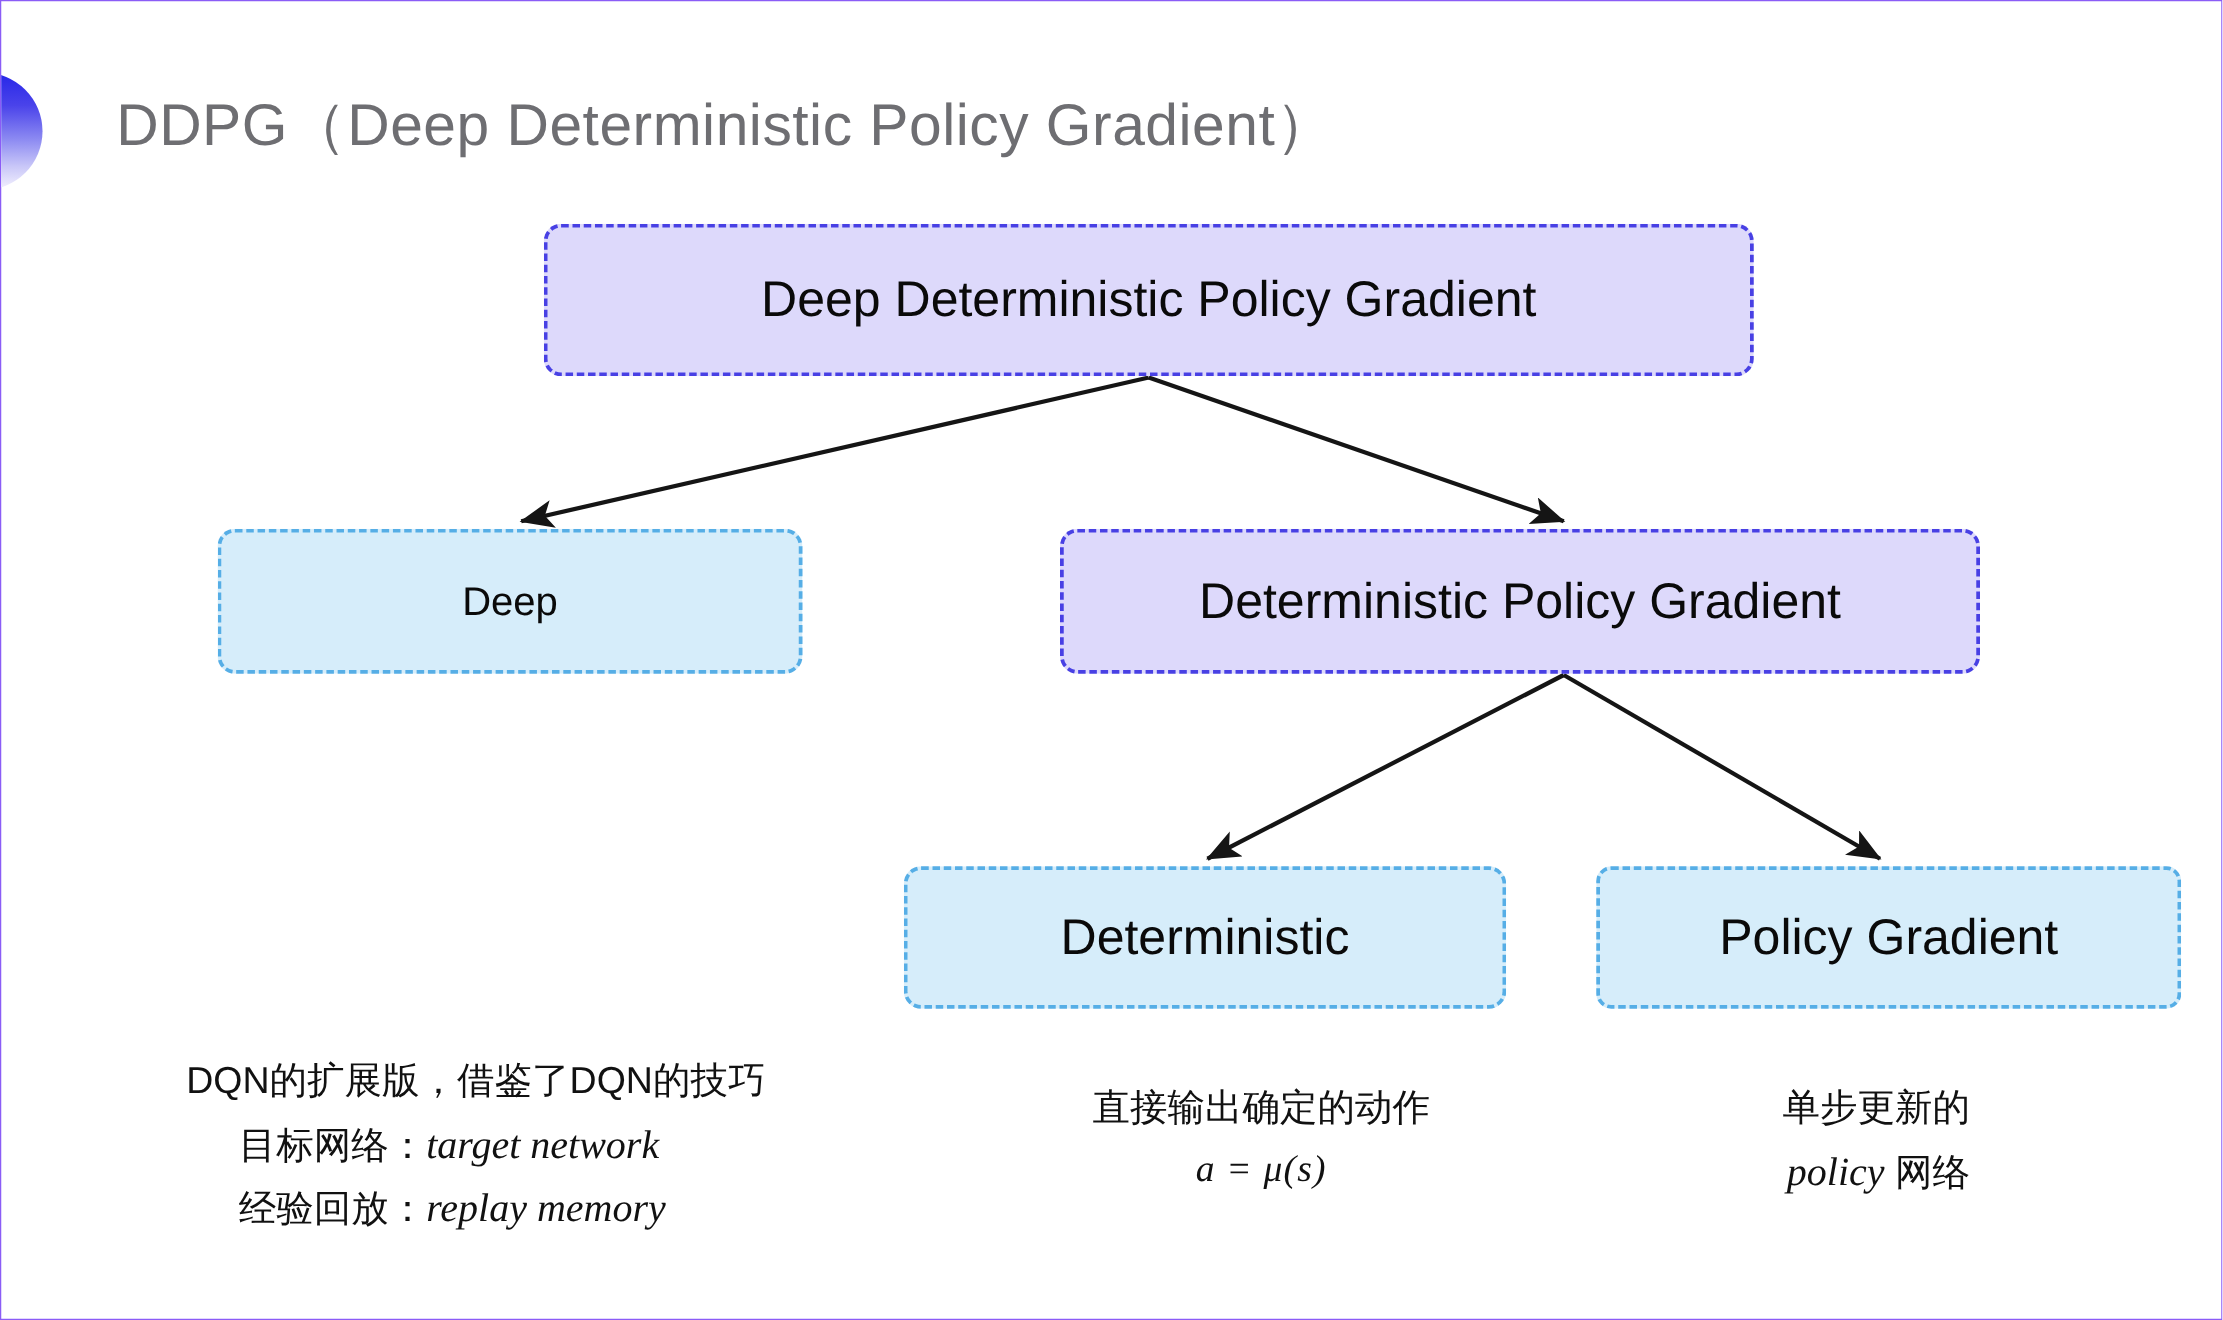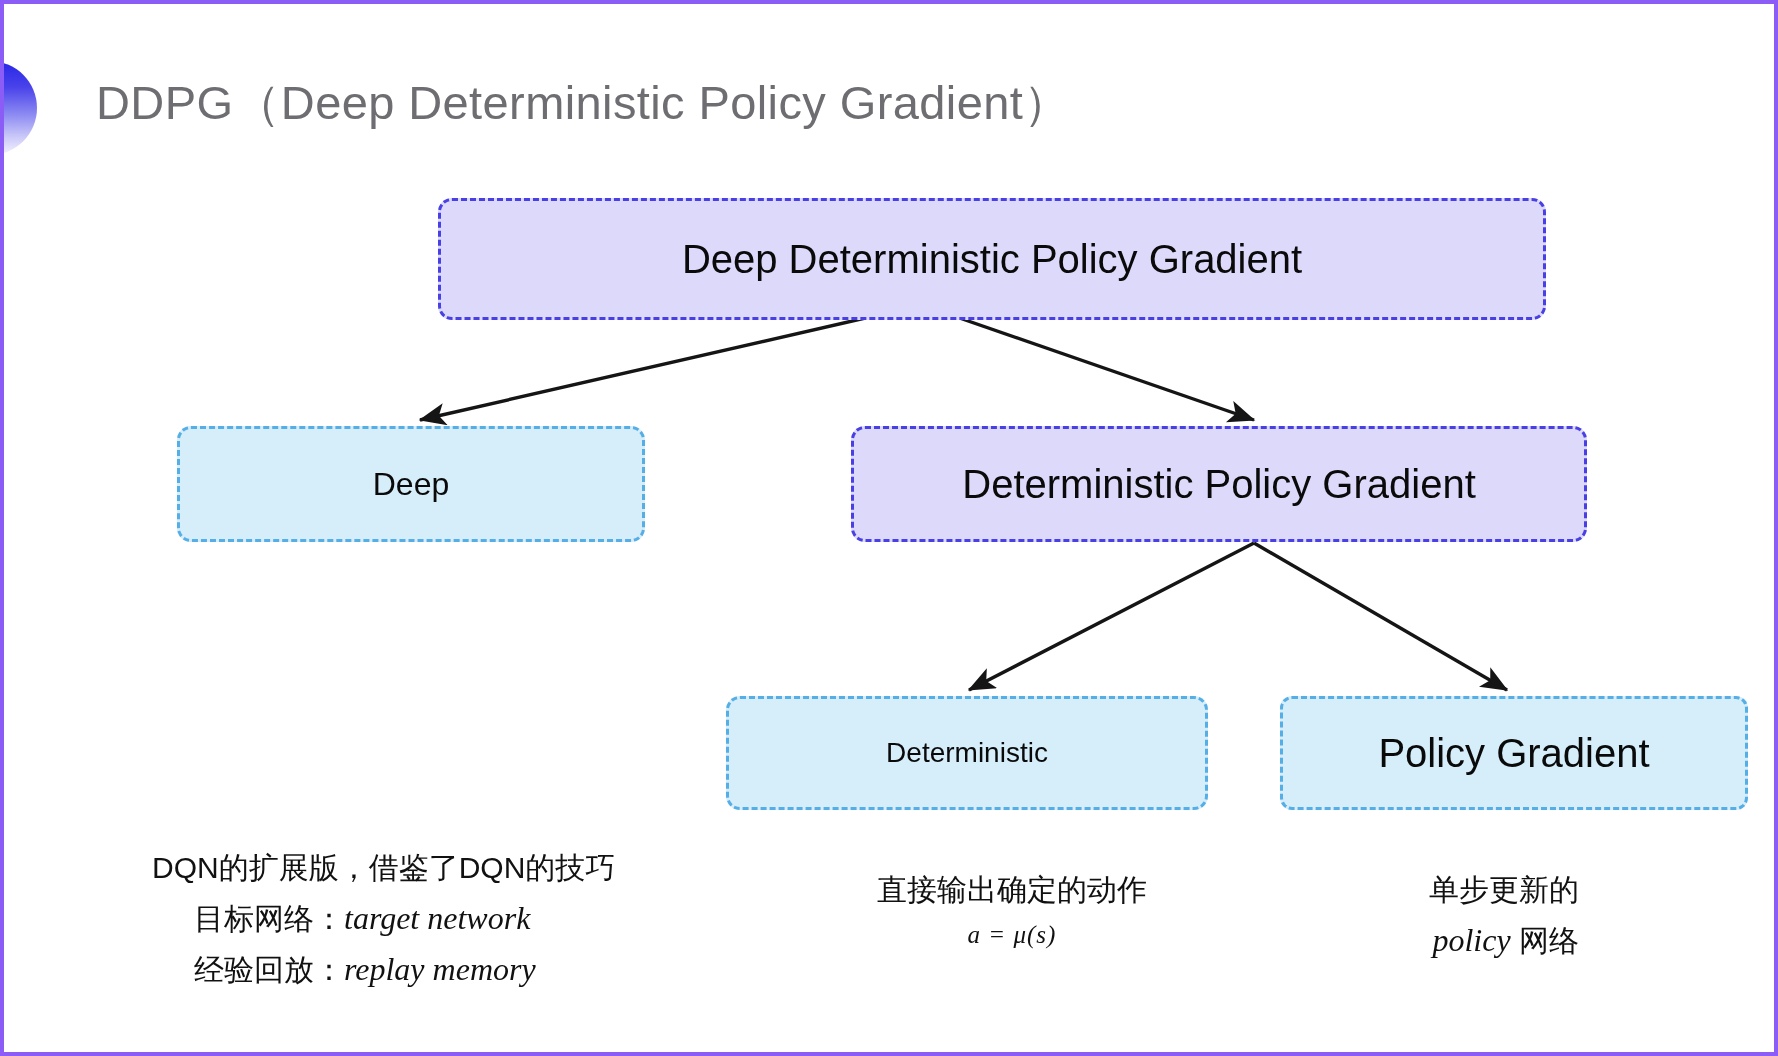--- a/index.html
+++ b/index.html
@@ -8,21 +8,21 @@
     background: #ffffff;
   }
 
   #slide {
     position: relative;
     width: 1778px;
     height: 1056px;
     background: #ffffff;
     overflow: hidden;
     font-family: "Liberation Sans", "DejaVu Sans", sans-serif;
-    border: 4px solid #8b5cf6;
+    border: 1px solid #8b5cf6;
     box-sizing: border-box;
   }
 
   
   #title-bullet {
     position: absolute;
     left: -33px;
     top: 57px;
     width: 66px;
     height: 94px;
@@ -60,24 +60,24 @@
     background: #ddd9fb;
     border: 3px dashed #4840e4;
   }
 
   .node.blue {
     background: #d6edfa;
     border: 3px dashed #56aee6;
   }
 
   
-  #node-root   { left: 434px; top: 194px;  width: 1108px;  height: 122px; font-size: 40px; }
+  #node-root   { left: 434px; top: 178px;  width: 968px;  height: 122px; font-size: 40px; }
   #node-deep   { left: 173px; top: 422px;  width: 468px;  height: 116px; font-size: 32px; }
   #node-dpg    { left: 847px; top: 422px;  width: 736px;  height: 116px; font-size: 40px; }
-  #node-det    { left: 722px; top: 692px;  width: 482px;  height: 114px; font-size: 28px; }
+  #node-det    { left: 722px; top: 692px;  width: 482px;  height: 114px; font-size: 40px; }
   #node-pg     { left: 1276px; top: 692px; width: 468px;  height: 114px; font-size: 40px; border-radius: 12px; }
 
   
   #arrow-layer {
     position: absolute;
     left: 0;
     top: 0;
     width: 1778px;
     height: 1056px;
     pointer-events: none;
@@ -101,21 +101,21 @@
   #caption-deep      { left: 148px; top: 840px; text-align: left; }
   #caption-deep .ln2,
   #caption-deep .ln3 { padding-left: 42px; }
 
   #caption-det       { left: 873px; top: 862px; text-align: center; }
   #caption-pg        { left: 1425px; top: 862px; text-align: right; }
 
   #caption-det .formula {
     font-family: "Liberation Serif", "DejaVu Serif", serif;
     font-style: italic;
-    font-size: 25px;
+    font-size: 30px;
     letter-spacing: 1px;
   }
 </style>
 </head>
 <body>
 
 <div id="slide">
 
   <div id="title-bullet"></div>
 

